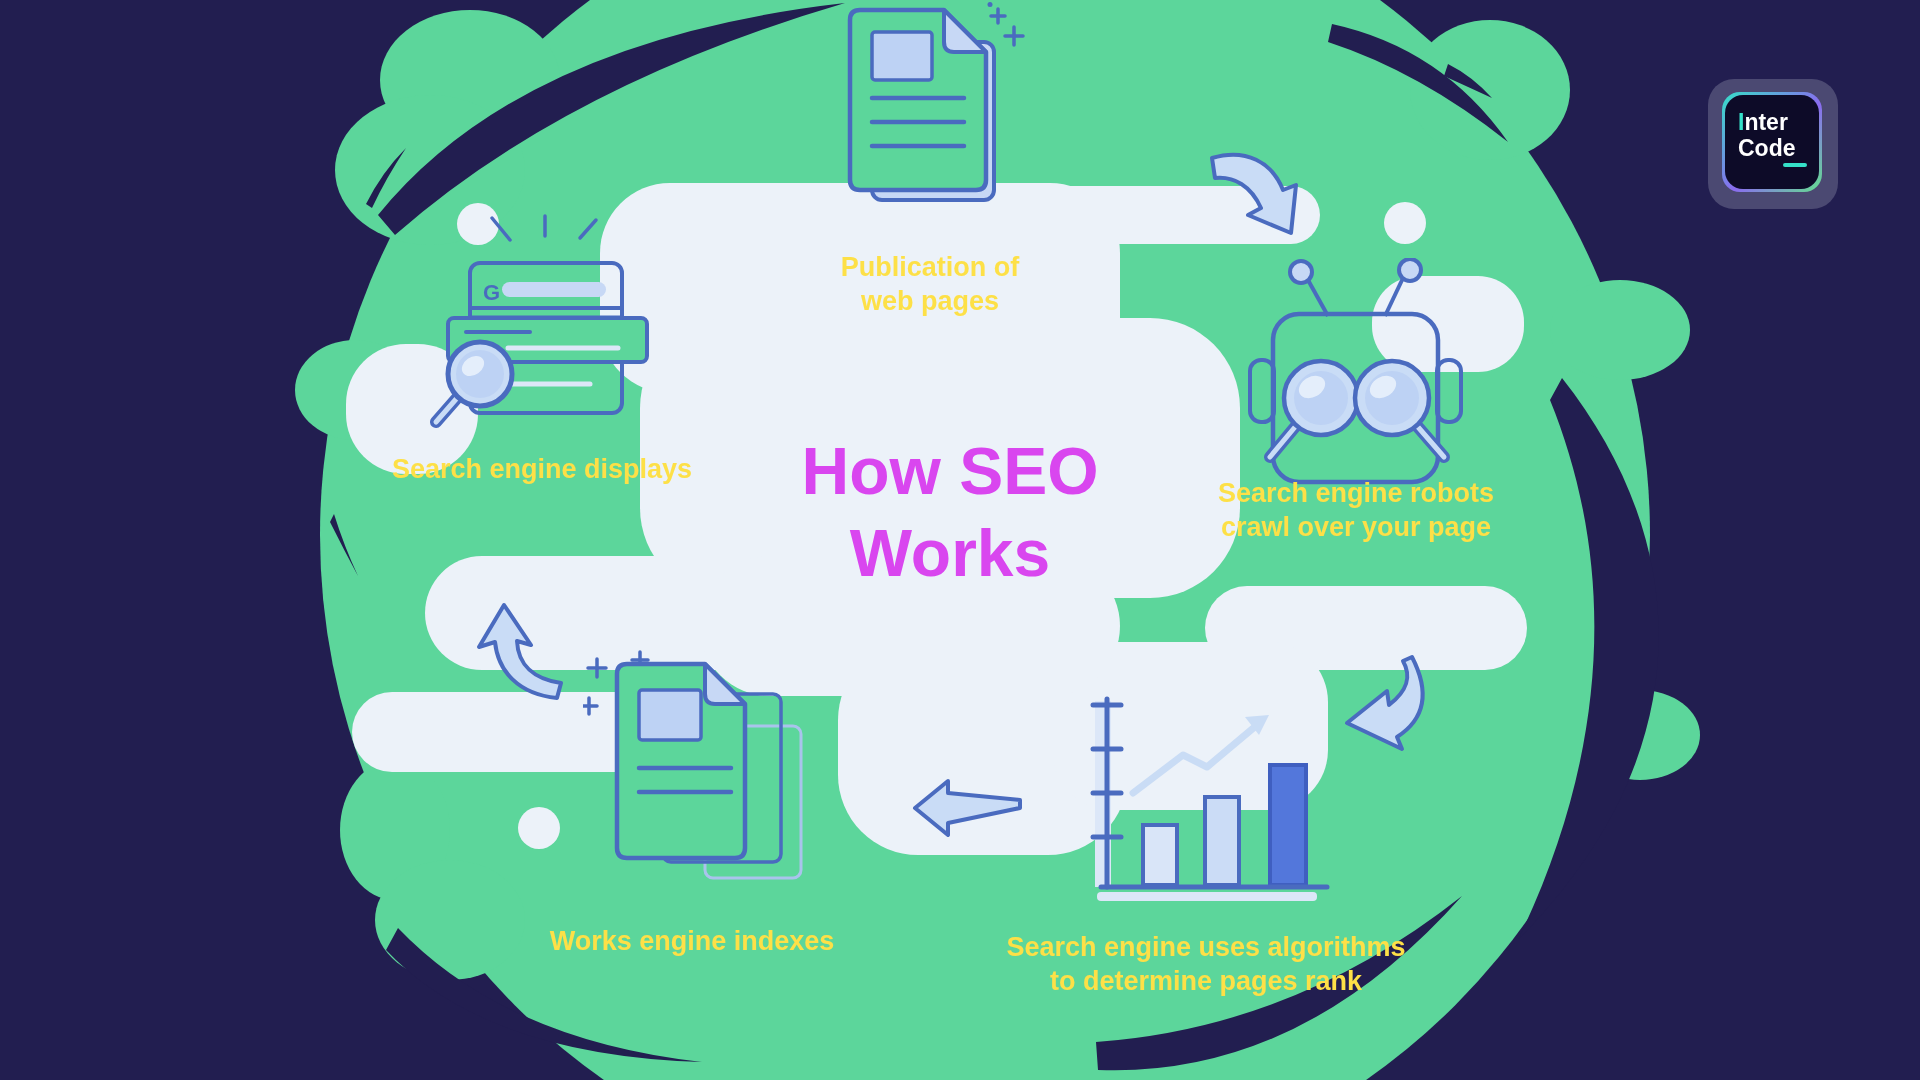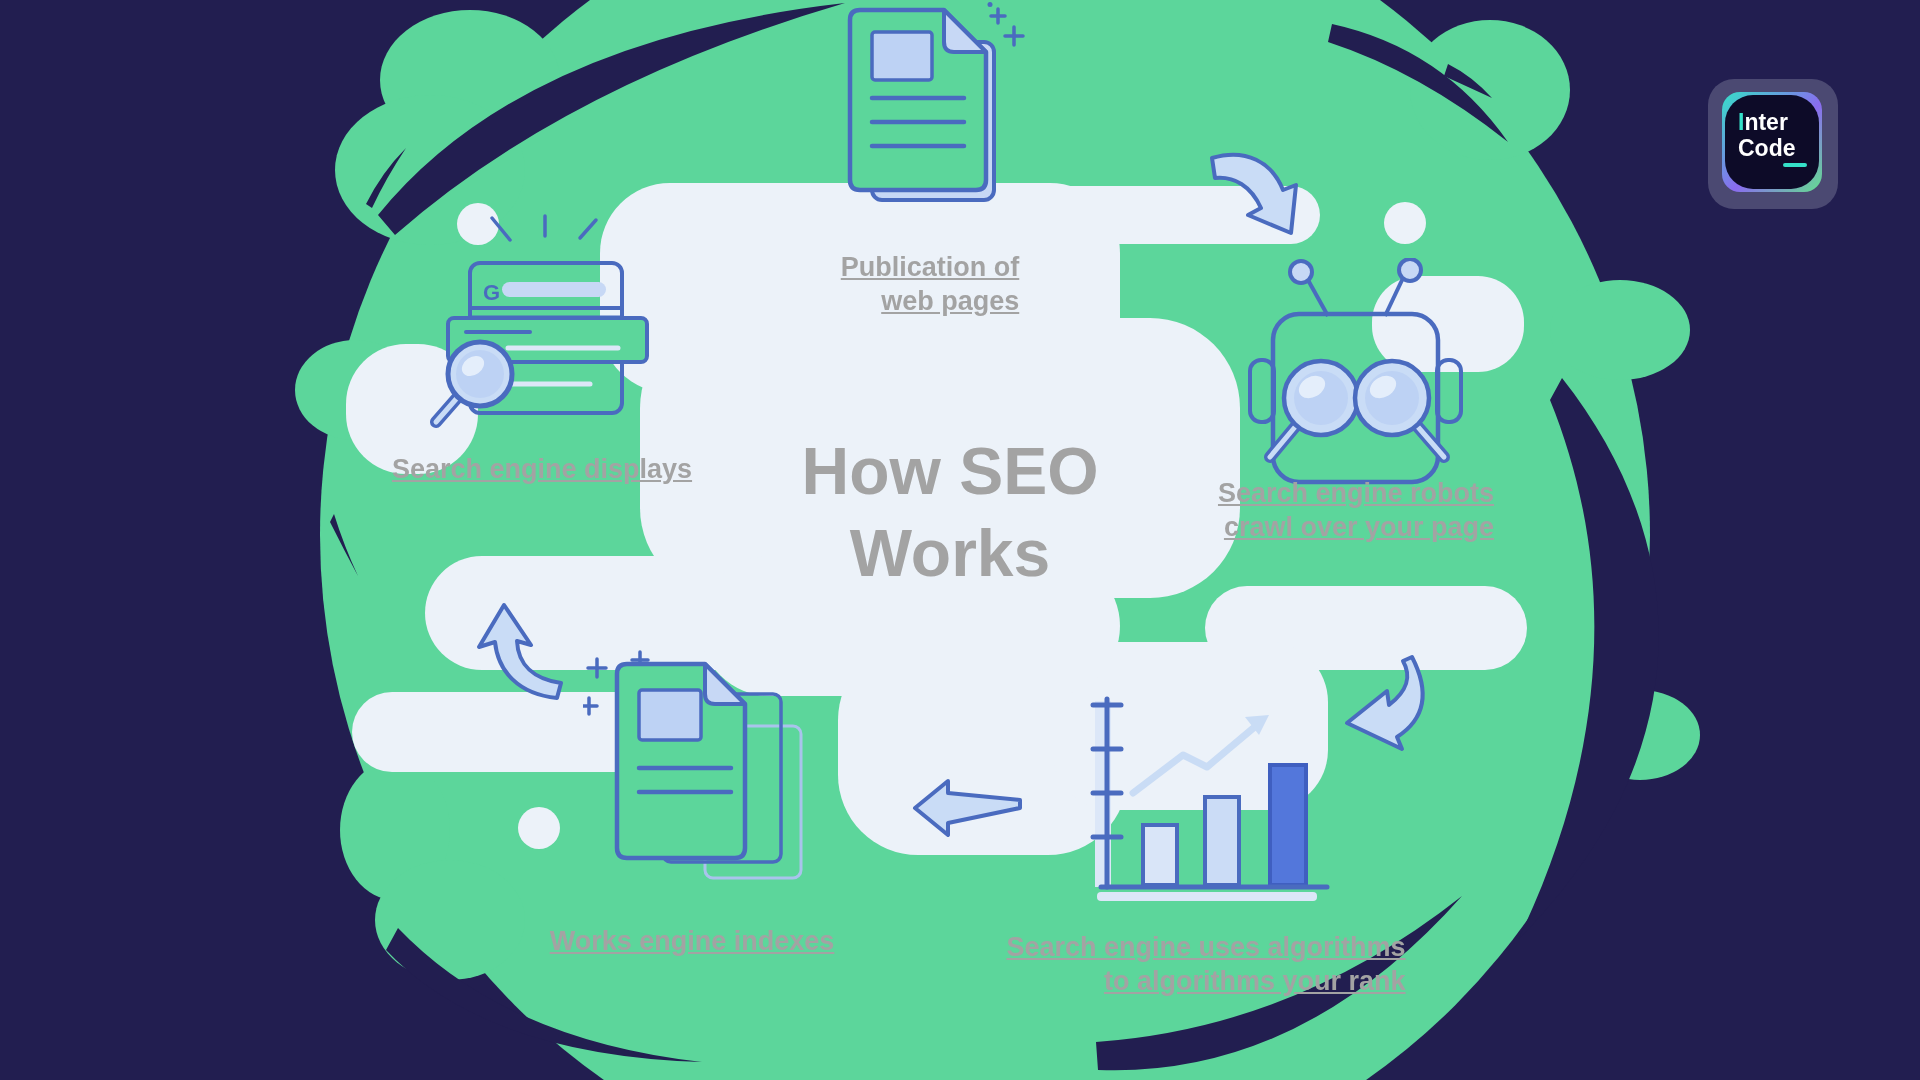--- a/index.html
+++ b/index.html
@@ -8,39 +8,39 @@
     background:#221E50;
     font-family:"Liberation Sans",sans-serif;
   }
   .stage{position:relative;width:1920px;height:1080px;}
   svg.bg{position:absolute;left:0;top:0;}
   .icon{position:absolute;}
   .caption{
     position:absolute;
     transform:translateX(-50%);
     font-weight:700;font-size:27px;line-height:34px;
-    color:#a3a3a3;text-align:right;white-space:nowrap;text-decoration:underline;
+    color:#fde047;text-align:center;white-space:nowrap;
   }
   .title{
     position:absolute;left:950px;top:430px;
     transform:translateX(-50%);
     font-weight:700;font-size:66px;line-height:82px;
-    color:#a3a3a3;text-align:center;white-space:nowrap;
+    color:#d946ef;text-align:center;white-space:nowrap;
   }
   .logo-halo{
     position:absolute;left:1708px;top:79px;width:130px;height:130px;
     border-radius:26px;background:rgba(240,245,252,0.20);
   }
   .logo{
     position:absolute;left:1722px;top:92px;width:100px;height:100px;
     border-radius:18px;padding:3px;box-sizing:border-box;
     background:linear-gradient(135deg,#35E0C8 0%,#8A6BF0 55%,#63E08E 100%);
   }
   .logo-inner{
-    width:100%;height:100%;border-radius:28px;background:#0D0B28;
+    width:100%;height:100%;border-radius:18px;background:#0D0B28;
     box-sizing:border-box;padding:14px 0 0 13px;
     color:#FFFFFF;font-weight:700;font-size:23px;line-height:26px;
   }
   .logo-inner .teal{color:#35E0C8;}
   .logo-underline{
     width:24px;height:4px;background:#35E0C8;
     margin:2px 0 0 45px;border-radius:2px;
   }
 </style>
 </head>
@@ -209,21 +209,21 @@
   <div class="caption" style="left:930px;top:250px;">
     <div>Publication of</div>
     <div>web pages</div>
   </div>
   <div class="caption" style="left:1356px;top:476px;">
     <div>Search engine robots</div>
     <div>crawl over your page</div>
   </div>
   <div class="caption" style="left:1206px;top:930px;">
     <div>Search engine uses algorithms</div>
-    <div>to algorithms your rank</div>
+    <div>to determine pages rank</div>
   </div>
   <div class="caption" style="left:692px;top:924px;">
     <div>Works engine indexes</div>
   </div>
   <div class="caption" style="left:542px;top:452px;">
     <div>Search engine displays</div>
   </div>
 
   <div class="logo-halo"></div>
   <div class="logo">

